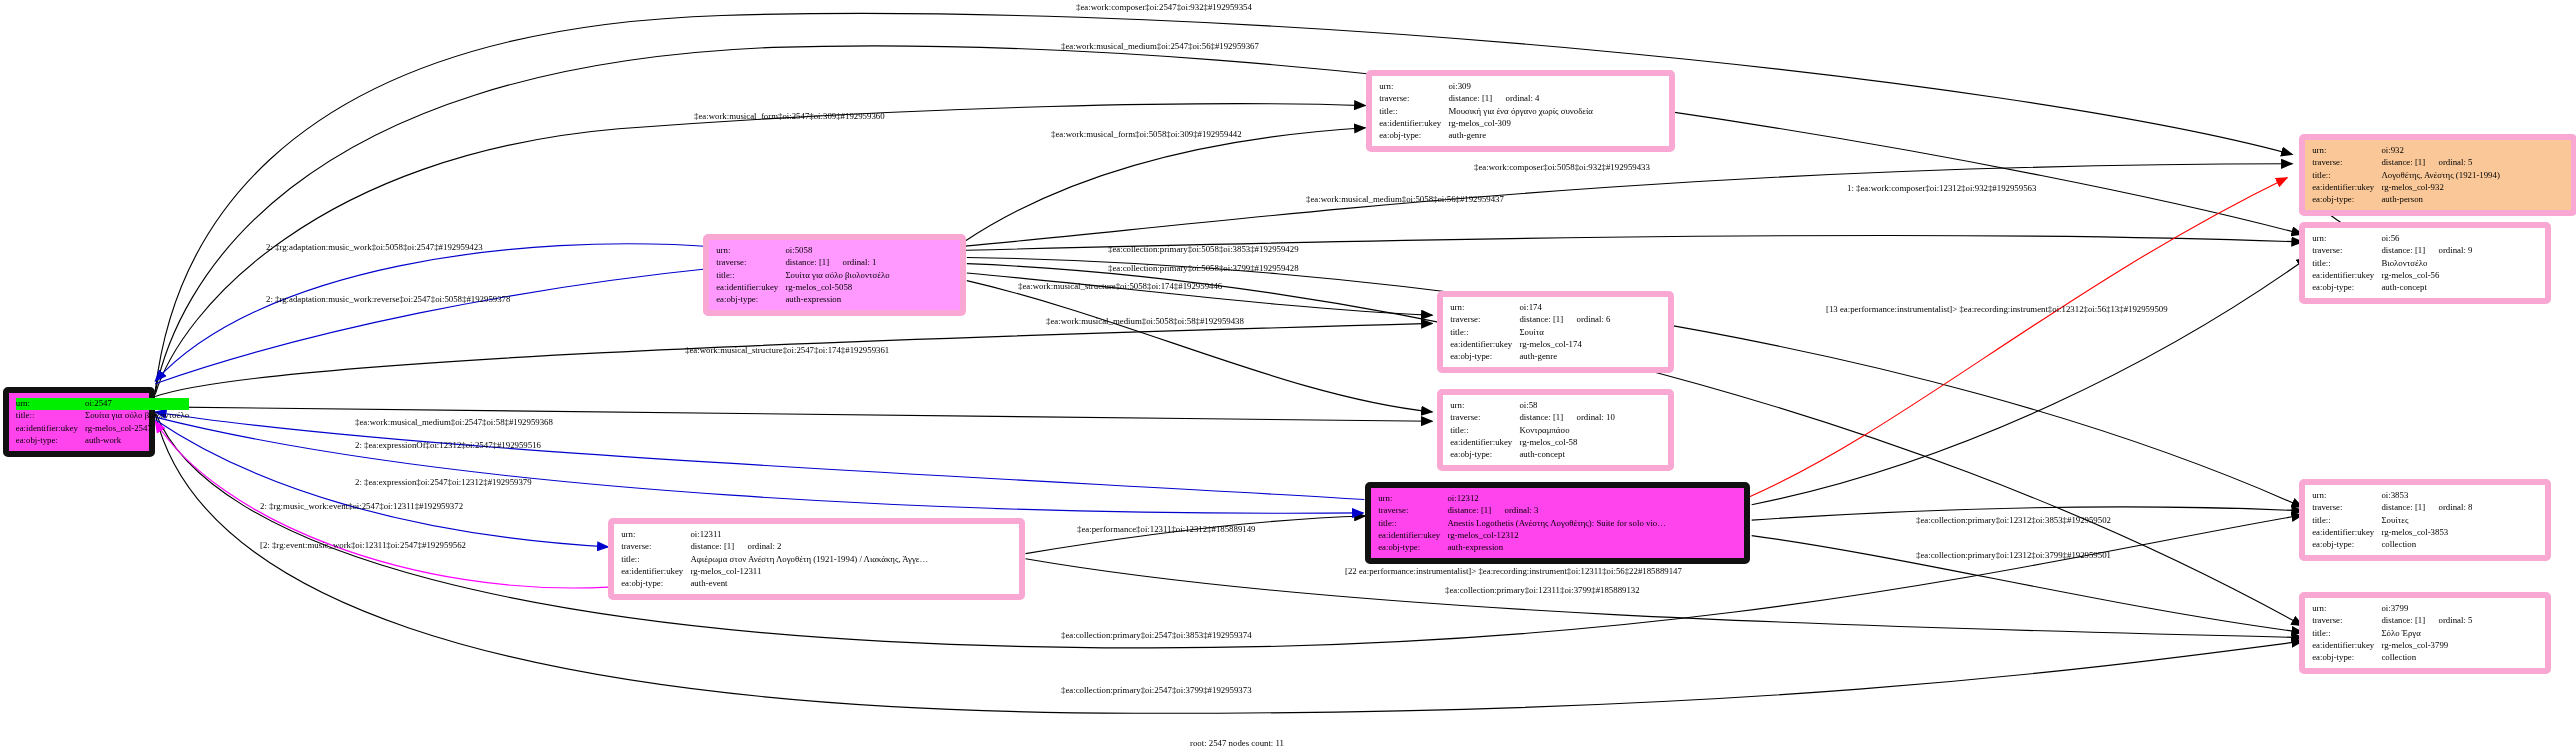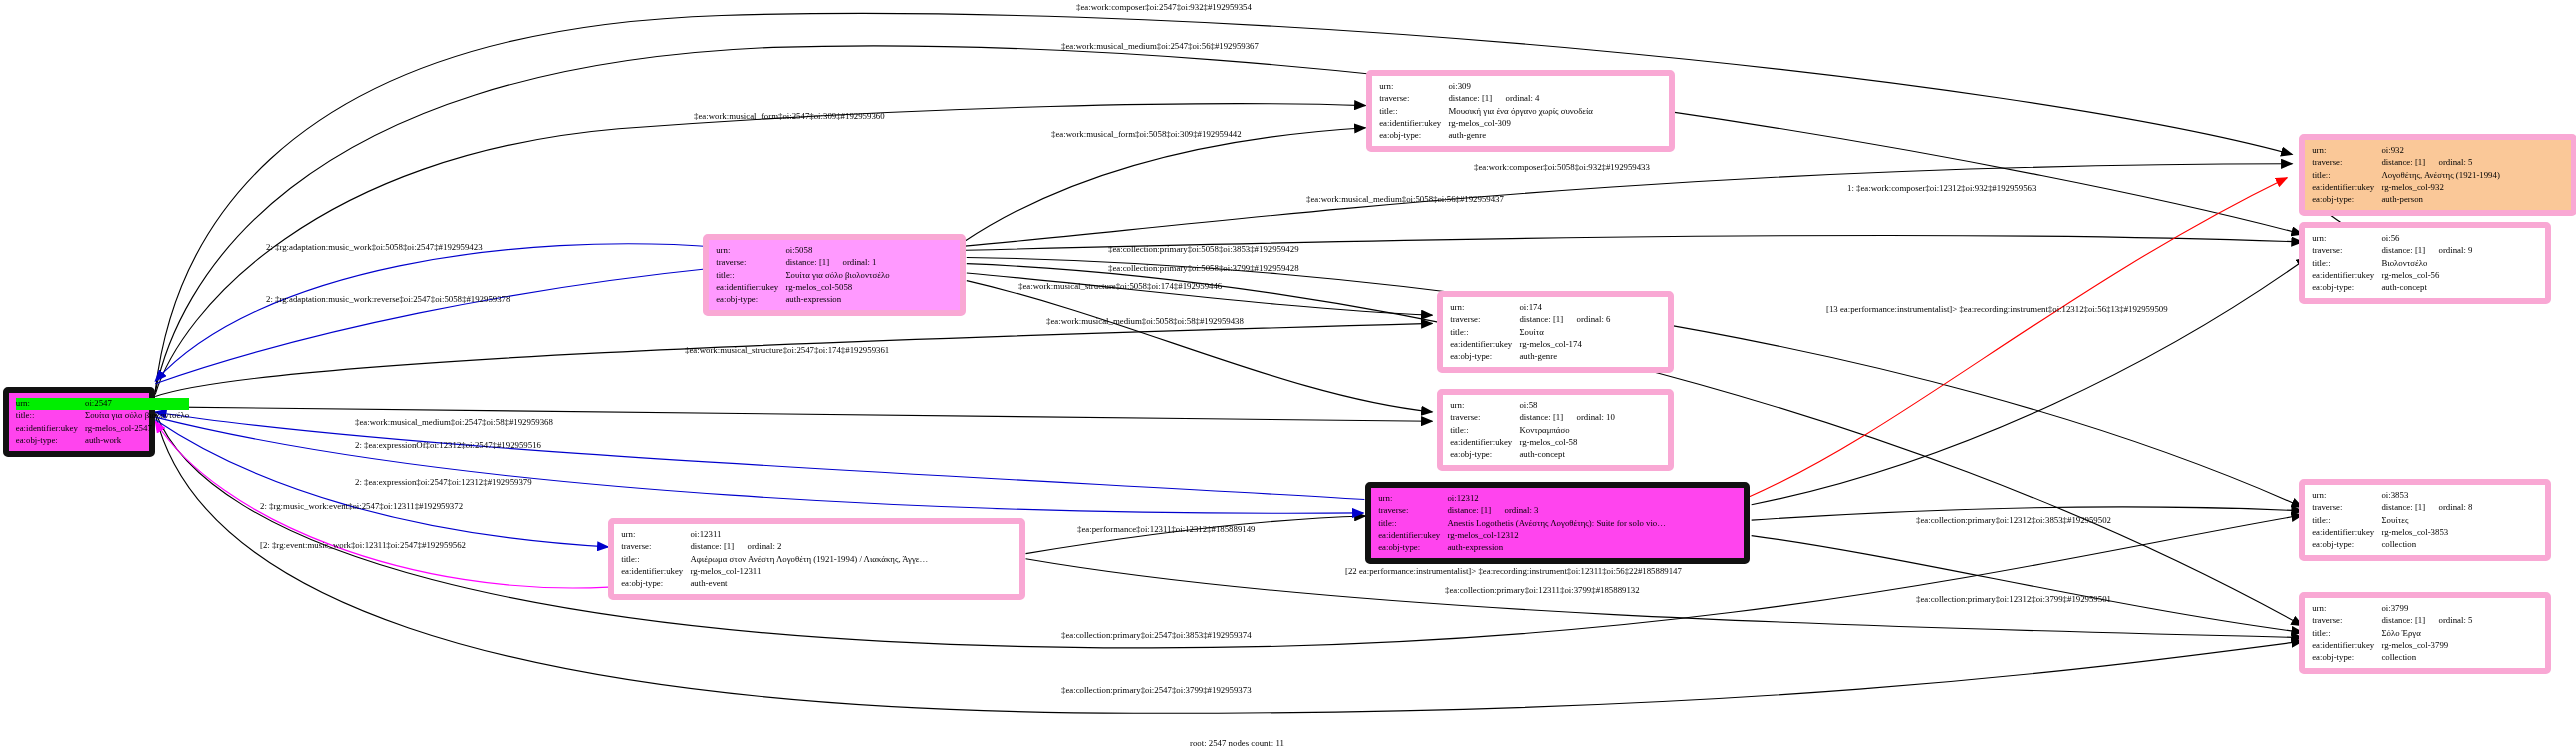--- a/index.html
+++ b/index.html
@@ -415,20 +415,20 @@
   <div class="elabel" style="left:1826px;top:304px;">[13 ea:performance:instrumentalist]&gt; ‡ea:recording:instrument‡oi:12312‡oi:56‡13‡#192959509</div>
   <div class="elabel" style="left:685px;top:345px;">‡ea:work:musical_structure‡oi:2547‡oi:174‡#192959361</div>
   <div class="elabel" style="left:355px;top:417px;">‡ea:work:musical_medium‡oi:2547‡oi:58‡#192959368</div>
   <div class="elabel" style="left:355px;top:440px;">2: ‡ea:expressionOf‡oi:12312‡oi:2547‡#192959516</div>
   <div class="elabel" style="left:355px;top:477px;">2: ‡ea:expression‡oi:2547‡oi:12312‡#192959379</div>
   <div class="elabel" style="left:260px;top:501px;">2: ‡rg:music_work:event‡oi:2547‡oi:12311‡#192959372</div>
   <div class="elabel" style="left:260px;top:540px;">[2: ‡rg:event:music_work‡oi:12311‡oi:2547‡#192959562</div>
   <div class="elabel" style="left:1077px;top:524px;">‡ea:performance‡oi:12311‡oi:12312‡#185889149</div>
   <div class="elabel" style="left:1345px;top:566px;">[22 ea:performance:instrumentalist]&gt; ‡ea:recording:instrument‡oi:12311‡oi:56‡22#185889147</div>
   <div class="elabel" style="left:1916px;top:515px;">‡ea:collection:primary‡oi:12312‡oi:3853‡#192959502</div>
-  <div class="elabel" style="left:1916px;top:550px;margin-top:44px;">‡ea:collection:primary‡oi:12312‡oi:3799‡#192959501</div>
+  <div class="elabel" style="left:1916px;top:550px;">‡ea:collection:primary‡oi:12312‡oi:3799‡#192959501</div>
   <div class="elabel" style="left:1445px;top:585px;">‡ea:collection:primary‡oi:12311‡oi:3799‡#185889132</div>
   <div class="elabel" style="left:1061px;top:630px;">‡ea:collection:primary‡oi:2547‡oi:3853‡#192959374</div>
   <div class="elabel" style="left:1061px;top:685px;">‡ea:collection:primary‡oi:2547‡oi:3799‡#192959373</div>
 
   <div class="footer" style="left:1190px;top:738px;">root: 2547 nodes count: 11</div>
 </div>
 
 
 </body></html>

